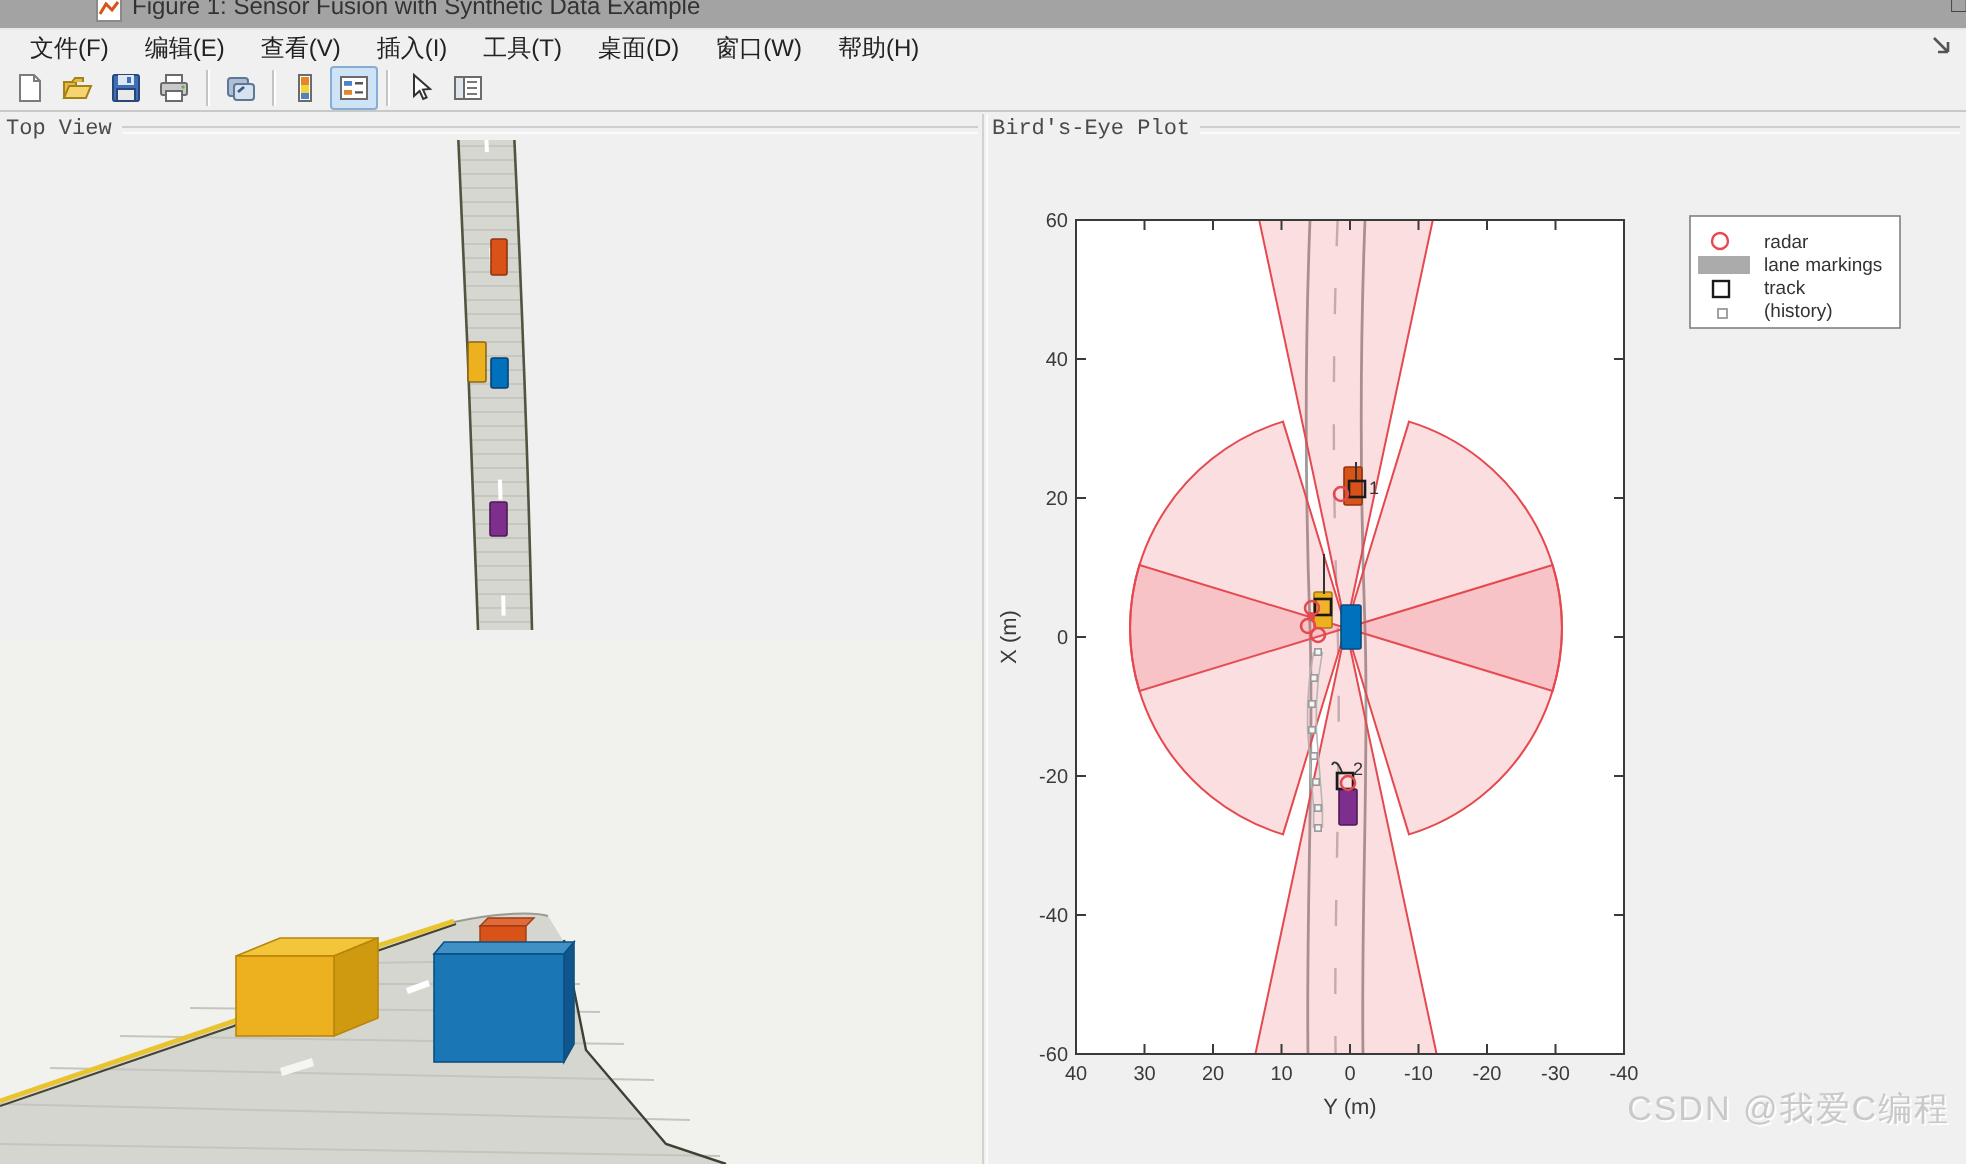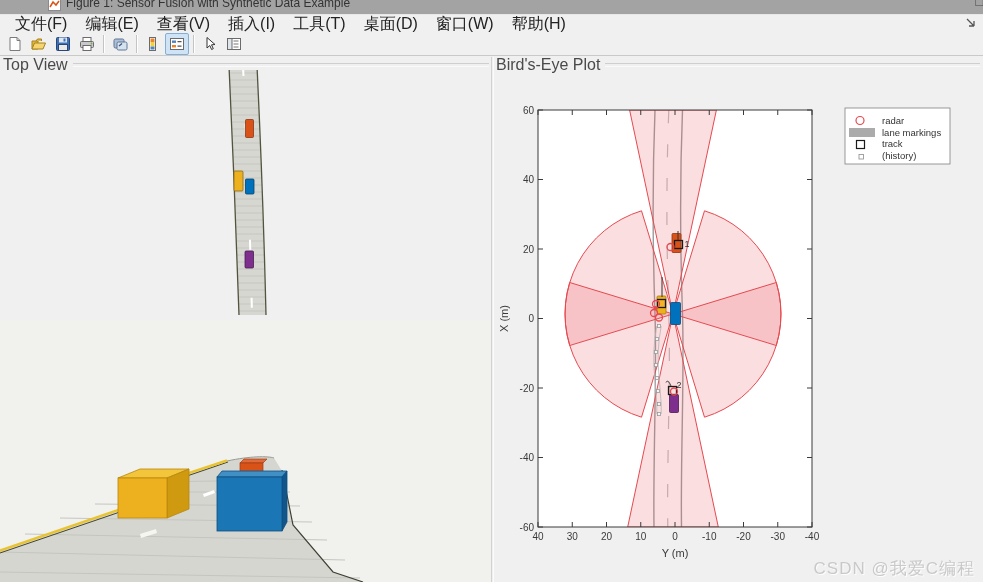--- a/index.html
+++ b/index.html
@@ -16,44 +16,44 @@
   .titlebar .tb-inner{display:flex;align-items:flex-start;margin-top:-5px;padding-left:4px;}
   .titlebar .fig-icon{width:13px;height:13px;margin-right:5px;margin-top:3px;}
   .titlebar .title-text{font-size:12px;color:#333;line-height:16px;white-space:nowrap;}
   .win-controls{position:absolute;right:10px;top:-6px;display:flex;gap:26px;}
   .win-btn{font-size:13px;color:#444;line-height:16px;cursor:default;}
   
   .menubar{
     position:absolute;left:0;top:15px;width:983px;height:18px;
     display:flex;align-items:center;padding-left:6px;background:#f0f0f0;
   }
-  .menu-item{font-size:16px;color:#222;padding:1px 9px;white-space:nowrap;}
+  .menu-item{font-size:12px;color:#222;padding:1px 9px;white-space:nowrap;}
   .dock-arrow{position:absolute;right:6px;top:16px;width:12px;height:12px;}
   
   .toolbar{
     position:absolute;left:0;top:33px;width:983px;height:23px;
     display:flex;align-items:center;padding-left:3px;background:#f0f0f0;
     border-bottom:1px solid #c9c9c9;box-sizing:border-box;
   }
   .tool-btn{
     width:22px;height:20px;display:flex;align-items:center;justify-content:center;
     border:1px solid transparent;border-radius:2px;margin:0 0;
   }
   .tool-btn.active{background:#cfe3f6;border:1px solid #86aed4;}
   .tool-sep{width:1px;height:18px;background:#c4c4c4;margin:0 4px;box-shadow:1px 0 0 #fff;}
   
   .panel-title-row{position:absolute;display:flex;align-items:center;height:13px;}
-  .panel-title{font-size:16px;color:#4a4a4a;white-space:nowrap;margin-right:5px;}
+  .panel-title{font-size:11px;color:#4a4a4a;white-space:nowrap;margin-right:5px;font-family:Liberation Mono, monospace;}
   .etch{flex:1;height:2px;border-top:1px solid #cfcfcf;border-bottom:1px solid #fafafa;}
   .vdivider{position:absolute;left:491px;top:57px;width:1px;height:525px;
     border-left:1px solid #d2d2d2;box-shadow:1px 0 0 #fbfbfb;}
   .svg-abs{position:absolute;}
   
   .watermark{
-    position:absolute;right:8px;bottom:2px;font-size:17px;color:#c9c9c9;
+    position:absolute;right:8px;bottom:16px;font-size:17px;color:#c9c9c9;
     letter-spacing:1px;text-shadow:1px 1px 0 rgba(255,255,255,.85);
   }
   svg text{font-family:"Liberation Sans",sans-serif;}
 </style>
 </head>
 <body>
 
 <div class="titlebar">
   <div class="tb-inner">
     <svg class="fig-icon" viewBox="0 0 13 13">

